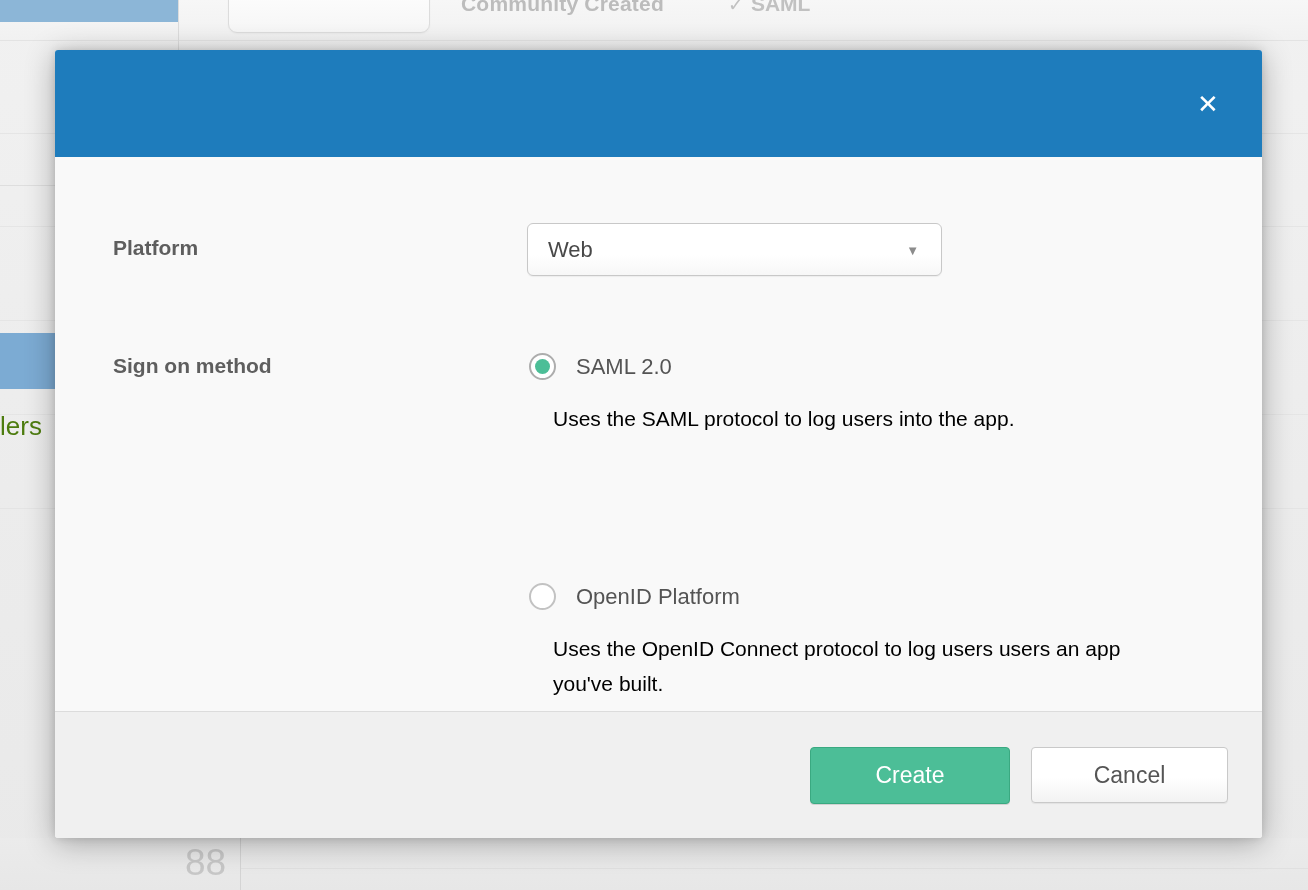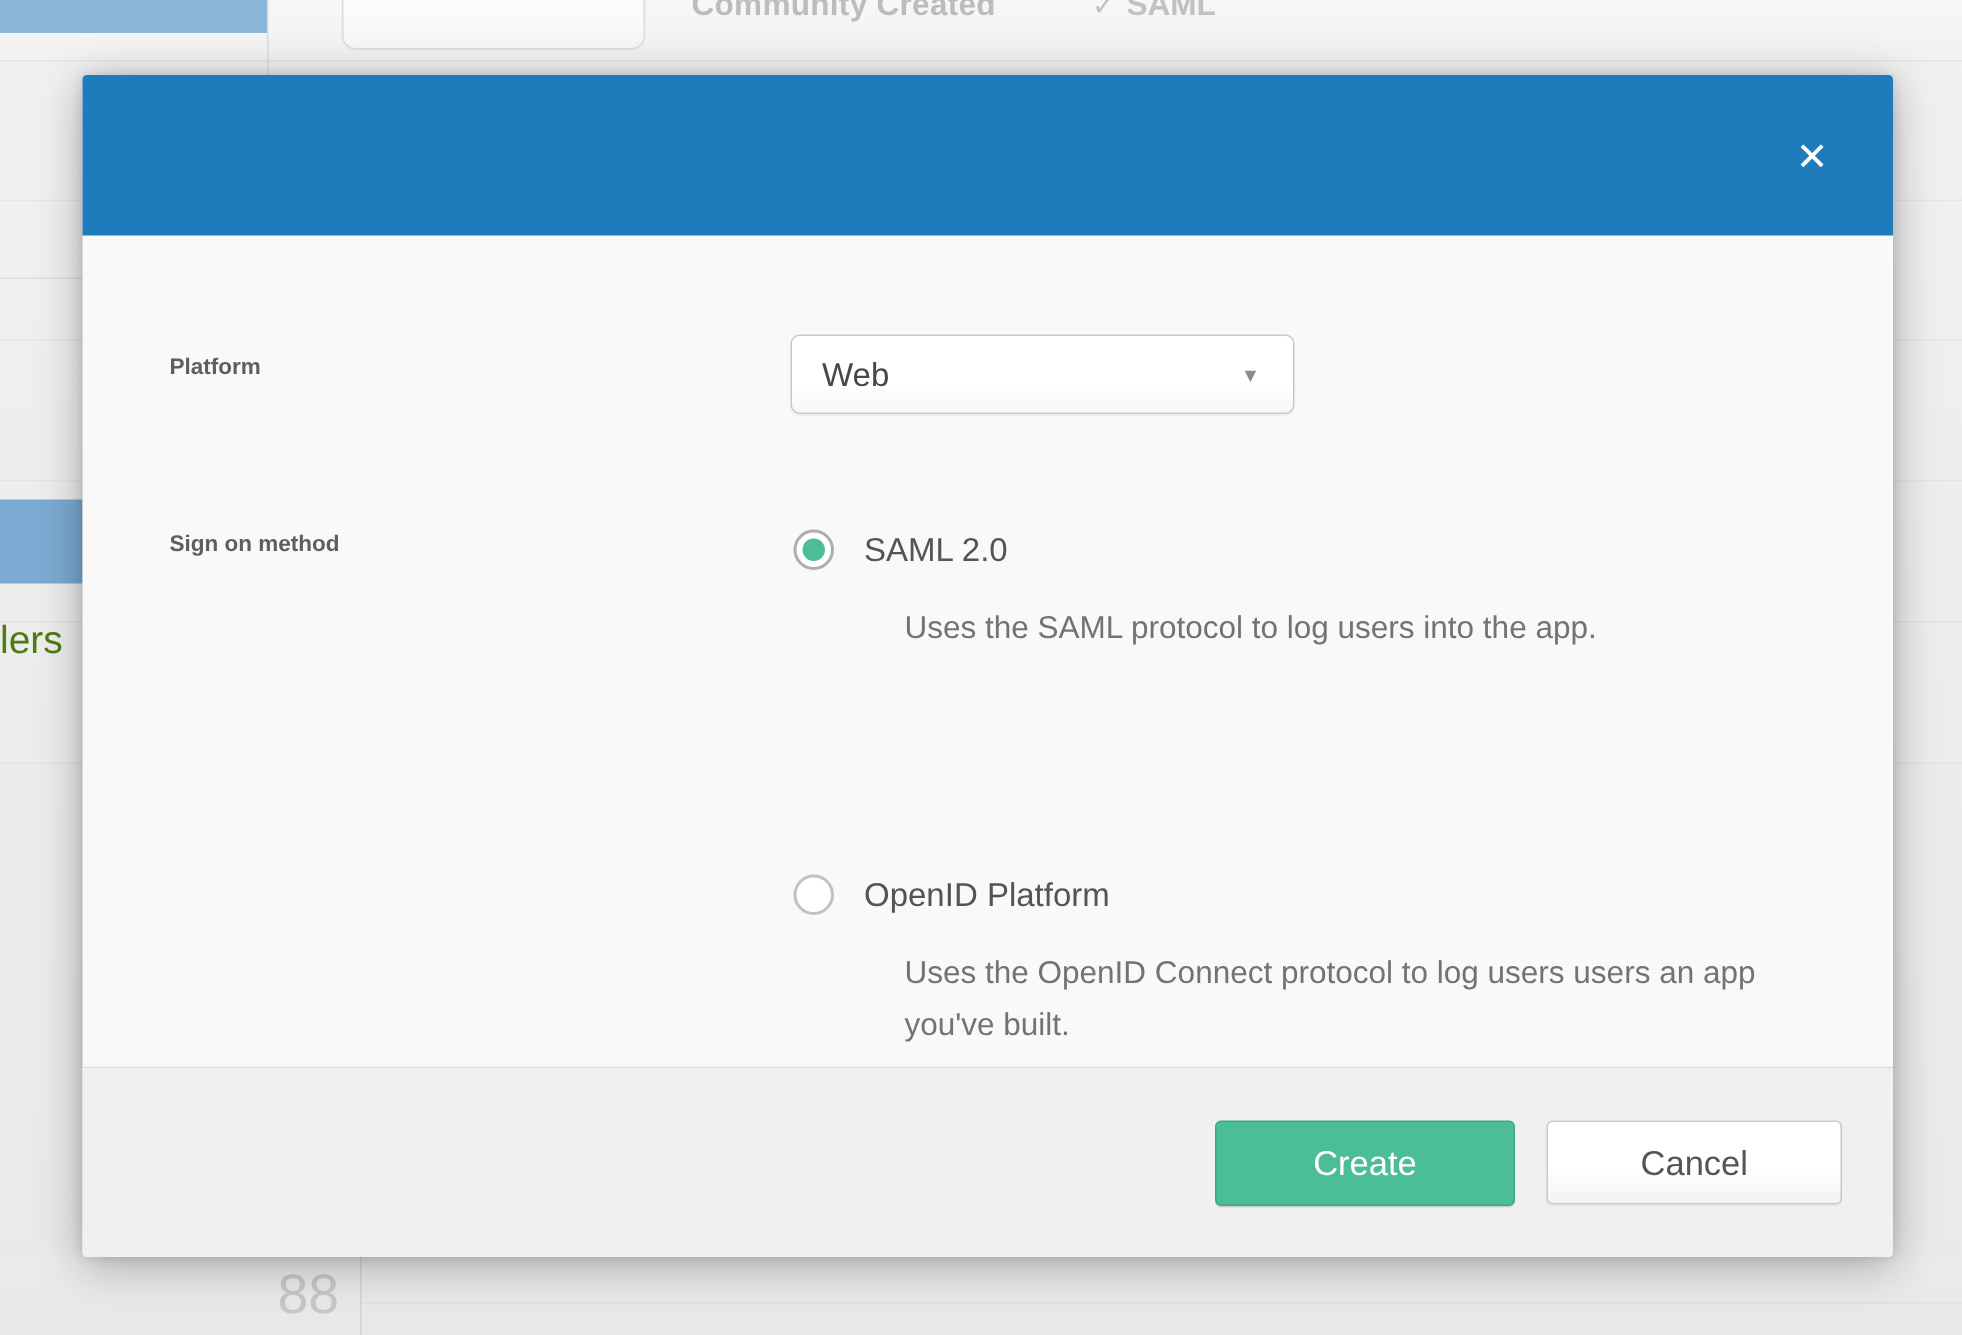--- a/index.html
+++ b/index.html
@@ -86,27 +86,27 @@
   .modal-close {
     position: absolute; right: 32px; top: 50%; transform: translateY(-50%);
     width: 44px; height: 44px; display: flex; align-items: center; justify-content: center;
     color: #ffffff; font-size: 26px; font-weight: 700; cursor: pointer; line-height: 1;
   }
 
   .modal-body { position: absolute; left: 0; top: 107px; width: 100%; height: 554px; }
 
   .field-label {
     position: absolute; left: 58px;
-    font-size: 15px; font-weight: 700; color: #5e5e5e;
+    font-size: 21px; font-weight: 700; color: #5e5e5e;
   }
   .label-platform { top: 79px; }
   .label-signon  { top: 197px; text-align: right; }
 
   .dropdown {
-    position: absolute; left: 472px; top: 66px; width: 336px; height: 53px;
+    position: absolute; left: 472px; top: 66px; width: 415px; height: 53px;
     background: linear-gradient(180deg, #ffffff 60%, #f7f7f7);
     border: 1px solid #c8c8c8; border-radius: 6px;
     box-shadow: 0 1px 1px rgba(0,0,0,0.05);
     display: flex; align-items: center; cursor: pointer;
   }
   .dropdown-value { margin-left: 20px; font-size: 22px; color: #484848; }
   .dropdown-arrow {
     position: absolute; right: 22px; top: 50%; transform: translateY(-50%);
     font-size: 13px; color: #8c8c8c;
   }
@@ -120,22 +120,22 @@
     background: #ffffff; border: 2px solid #c2c2c2;
     display: flex; align-items: center; justify-content: center;
     flex: 0 0 auto;
   }
   .radio-circle.selected { border-color: #adadad; }
   .radio-dot { width: 15px; height: 15px; border-radius: 50%; background: #4cbe97; }
   .radio-label {
     margin-left: 20px; font-size: 22px; color: #545454; font-weight: 400;
   }
   .radio-desc {
-    margin-left: 74px; margin-top: 21px;
-    font-size: 21px; color: #737373; line-height: 35px; max-width: 600px;
+    margin-left: 24px; margin-top: 21px;
+    font-size: 21px; color: #000000; line-height: 35px; max-width: 600px;
   }
 
   .modal-footer {
     position: absolute; left: 0; top: 661px; width: 100%; height: 127px;
     background: #f0f0f0; border-top: 1px solid #dcdcdc;
     border-radius: 0 0 3px 3px;
   }
   .btn {
     position: absolute; top: 35px; height: 57px;
     border-radius: 4px; font-size: 23px; cursor: pointer;

